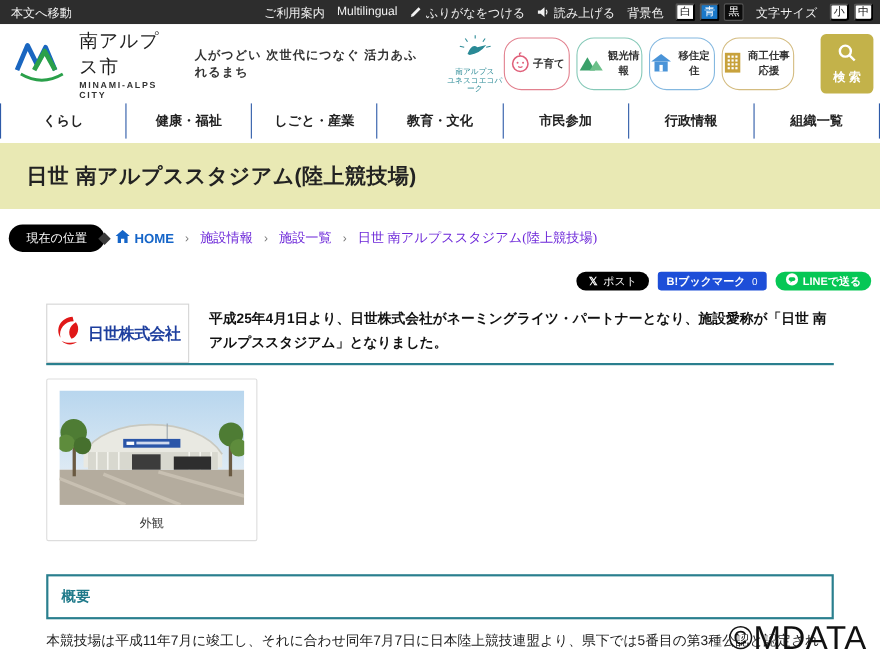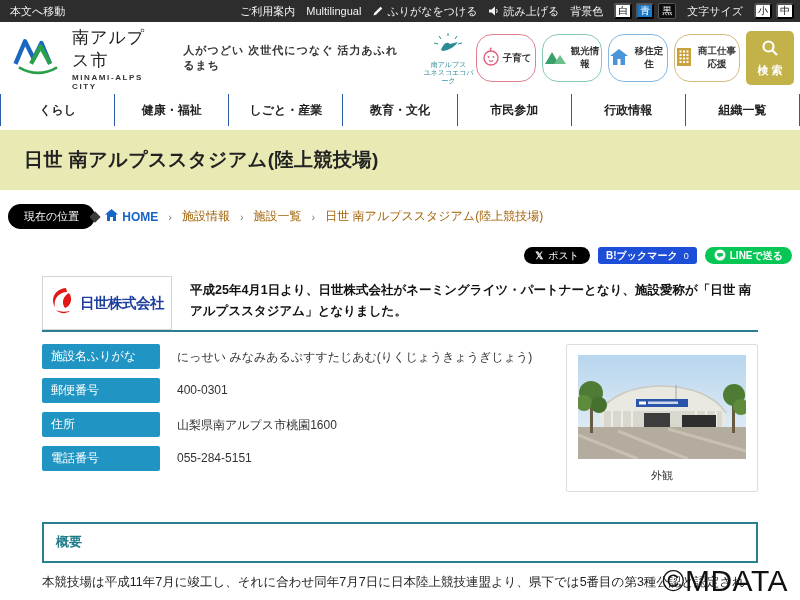--- a/index.html
+++ b/index.html
@@ -37,21 +37,21 @@
     width:60px; height:48px; border-radius:16px; background:#fff; cursor:pointer;
     display:flex; align-items:center; justify-content:center; gap:2px;
   }
   .qbtn .lbl { font-size:9.5px; font-weight:bold; color:#333; }
   .qb-pink  { border:1px solid #e2808e; }
   .qb-green { border:1px solid #86c9b8; }
   .qb-blue  { border:1px solid #84b8e0; }
   .qb-tan   { border:1px solid #d4bc80; width:66px; }
   .searchbtn {
     width:48px; height:54px; border-radius:5px; background:#c3b24a; border:none; cursor:pointer;
-    display:flex; flex-direction:column; align-items:center; justify-content:center; gap:3px;
+    display:flex; flex-direction:column; align-items:center; justify-content:center; gap:3px;margin-left:18px;
   }
   .searchbtn .lbl { color:#fff; font-size:11px; font-weight:bold; letter-spacing:3px; margin-left:3px; }
   
   .gnav { height:32px; display:flex; align-items:stretch; background:#fff; }
   .gnav .navitem {
     flex:1; display:flex; align-items:center; justify-content:center;
     font-size:12px; font-weight:bold; color:#222; cursor:pointer;
     border-left:1px solid #2d5aa8; text-decoration:none;
   }
   .gnav .navitem:last-child { border-right:1px solid #2d5aa8; }
@@ -63,21 +63,21 @@
   .crumb-pill {
     background:#000000; color:#fff; font-size:11px; border-radius:14px;
     padding:5px 16px; position:relative;
   }
   .crumb-pill::after {
     content:""; position:absolute; right:-4px; top:50%; margin-top:-4px;
     width:8px; height:8px; background:#3a3a3a; transform:rotate(45deg);
   }
   .crumb-home { color:#1565c8; font-weight:bold; text-decoration:none; display:inline-flex; align-items:center; gap:4px; cursor:pointer; }
   .crumb-sep { color:#777; font-size:11px; }
-  .crumb-item { color:#a16207; text-decoration:none; cursor:pointer; }
+  .crumb-item { color:#6d28d9; text-decoration:none; cursor:pointer;font-family:Liberation Serif, serif; }
   .crumb-item.current { cursor:default; }
   
   .sharerow { display:flex; justify-content:flex-end; align-items:center; gap:8px; margin:18px 8px 0 0; }
   .share-x {
     background:#000; color:#fff; border:none; border-radius:9px; height:17px;
     font-size:10px; padding:0 11px; display:inline-flex; align-items:center; gap:5px; cursor:pointer;
   }
   .share-x .xg { font-weight:bold; font-size:10px; }
   .share-hatena {
     background:#1d4ed8; color:#fff; border:none; border-radius:3px; height:17px;
@@ -319,38 +319,20 @@
           <path d="M19 7 C13 10 11 17 15 22 C21 20 23 12 19 7 Z" fill="#e01818"></path>
           <path d="M6 24 C10 28 16 28 20 25 C15 26 10 26 6 24 Z" fill="#e01818"></path>
         </svg>
       </span>
       <span class="nm">日世株式会社</span>
     </div>
     <p class="notice-text">平成25年4月1日より、日世株式会社がネーミングライツ・パートナーとなり、施設愛称が「日世 南アルプススタジアム」となりました。</p>
   </div>
 
   <div class="info">
-    <div class="info-table">
-      <div class="info-row">
-        <span class="info-label">施設名ふりがな</span>
-        <span class="info-value">にっせい みなみあるぷすすたじあむ(りくじょうきょうぎじょう)</span>
-      </div>
-      <div class="info-row">
-        <span class="info-label">郵便番号</span>
-        <span class="info-value">400-0301</span>
-      </div>
-      <div class="info-row">
-        <span class="info-label">住所</span>
-        <span class="info-value">山梨県南アルプス市桃園1600</span>
-      </div>
-      <div class="info-row">
-        <span class="info-label">電話番号</span>
-        <span class="info-value">055-284-5151</span>
-      </div>
-    </div>
     <div class="photo-card">
       <span>
         <svg width="168" height="104" viewBox="0 0 168 104">
           <defs>
             <linearGradient id="sky" x1="0" y1="0" x2="0" y2="1">
               <stop offset="0" stop-color="#b8d6ee"></stop>
                 <stop offset="1" stop-color="#ddeaf4"></stop>
             </linearGradient>
           </defs>
           <rect x="0" y="0" width="168" height="72" fill="url(#sky)"></rect>

